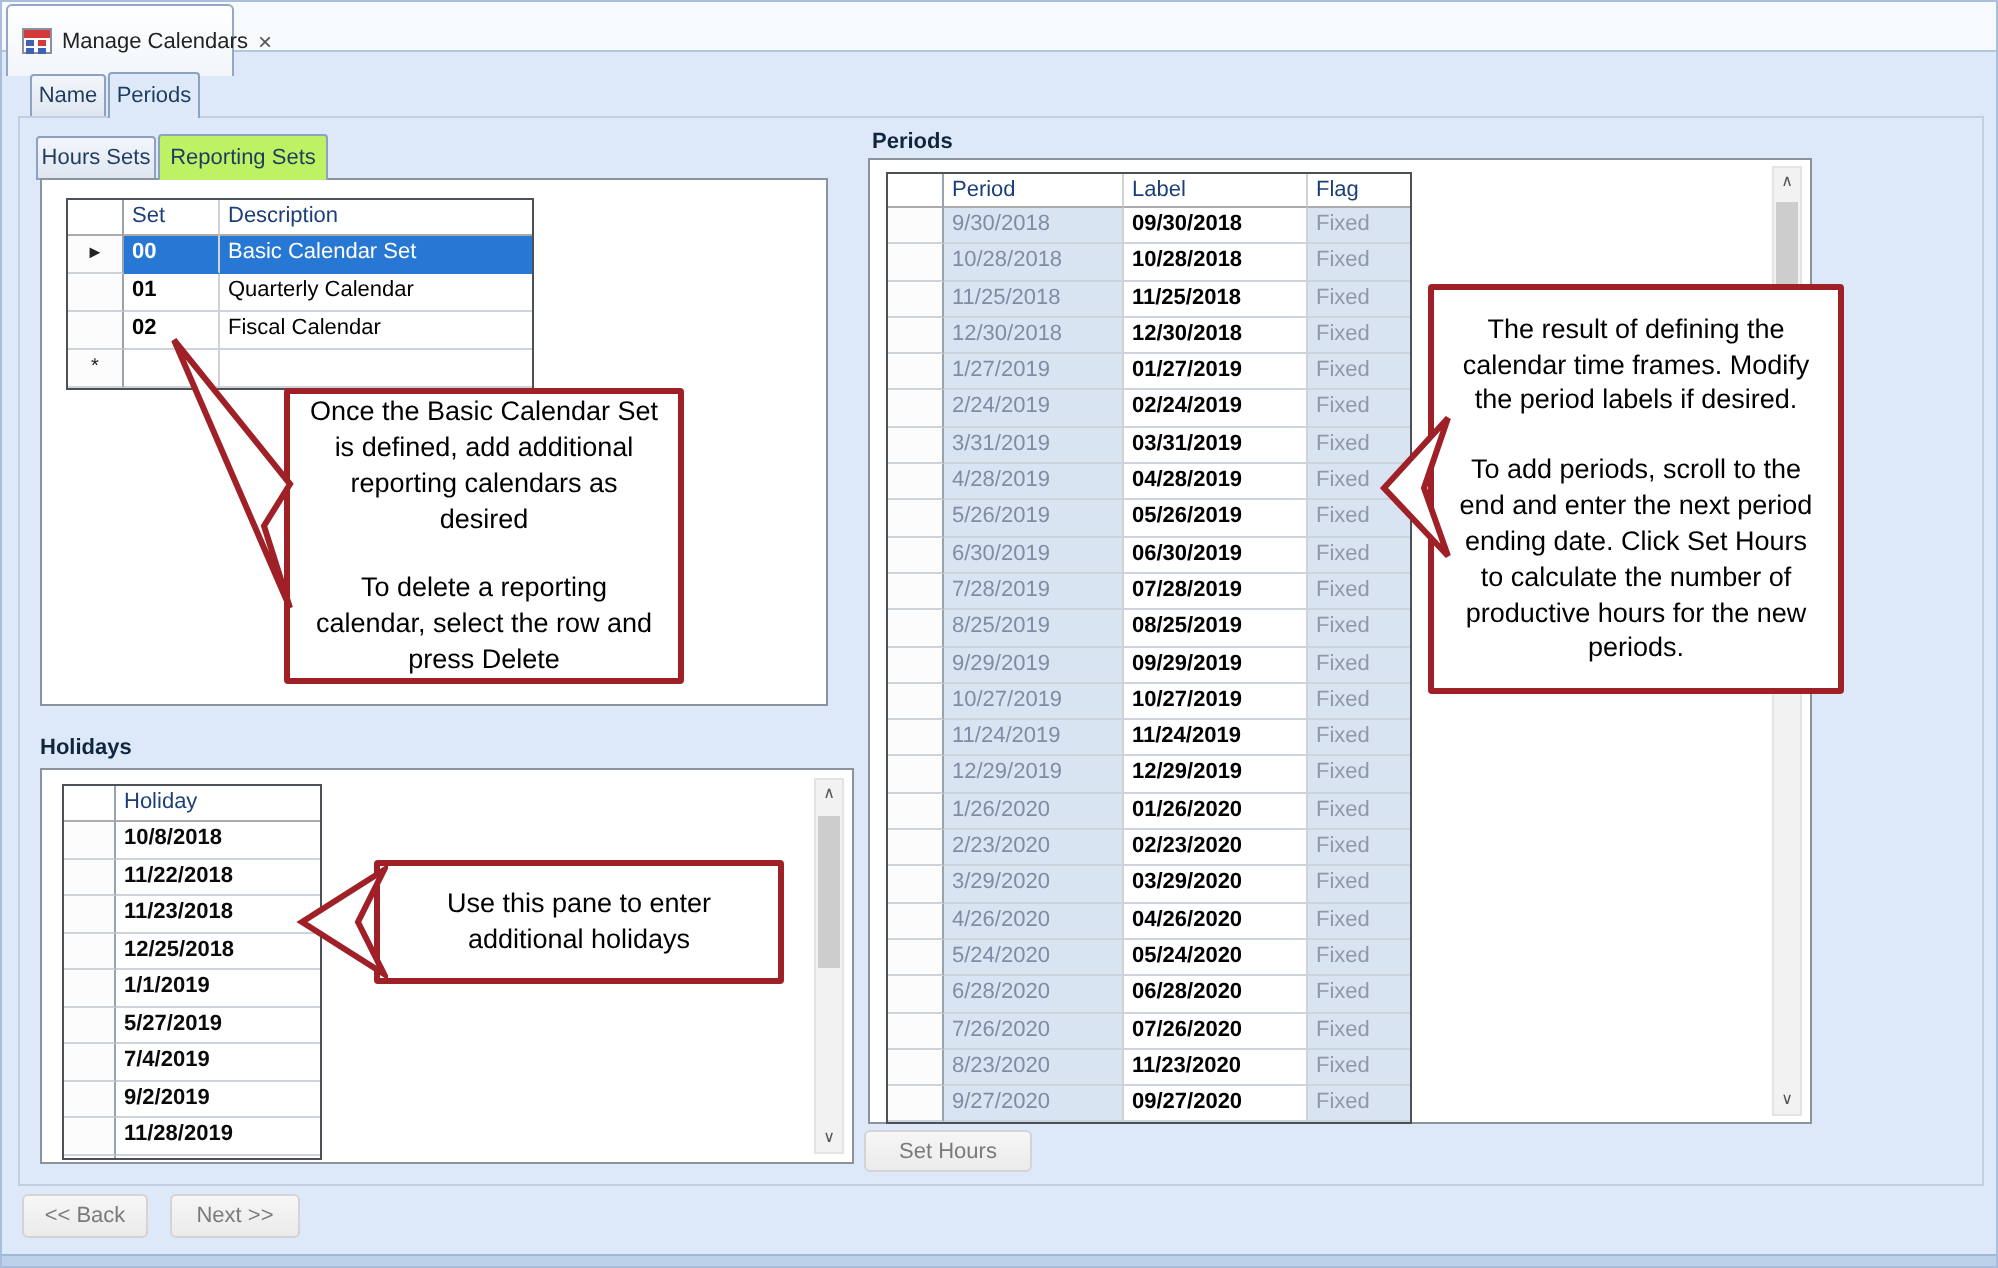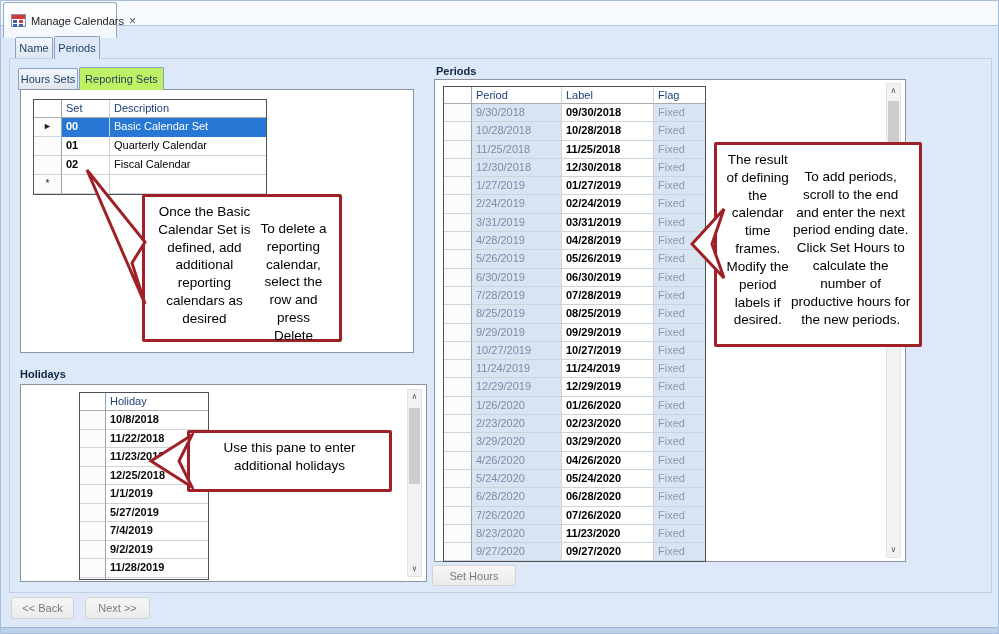--- a/index.html
+++ b/index.html
@@ -62,21 +62,21 @@
   
   .rs-grid{ left:12px; top:9px; width:234px; }
   .rs-grid .ghead{ height:18px; } .rs-grid .grow{ height:19px; }
   .col-set{ flex:0 0 48px; } .col-desc{ flex:1 1 auto; border-right:none; }
   .rs-grid .col-set{ font-weight:bold; color:#000; }
   .rs-grid .grow.selected .col-set, .rs-grid .grow.selected .col-desc{
     background:#2777d4; color:#fff; border-bottom-color:#2777d4; }
   .rs-grid .newrow .selcell{ font-size:10px; }
 
   
-  .hol-grid{ left:10px; top:7px; width:130px; height:188px;margin-left:48px; }
+  .hol-grid{ left:10px; top:7px; width:130px; height:188px; }
   .hol-grid .ghead{ height:18px; } .hol-grid .grow{ height:18.5px;justify-content:flex-end; }
   .col-holsel{ flex:0 0 26px; }
   .col-holiday{ flex:1 1 auto; border-right:none; font-weight:bold; color:#0a0a0a; }
   .hol-grid .ghead .col-holiday{ font-weight:normal; }
 
   
   .per-grid{ left:8px; top:6px; width:263px; height:476px; }
   .per-grid .ghead{ height:17px; } .per-grid .grow{ height:18.3px; }
   .col-period{ flex:0 0 90px; background:#d9e4f3; color:#7d8da3; }
   .col-label{ flex:0 0 92px; font-weight:bold; color:#000; }
@@ -90,21 +90,21 @@
   .per-scroll{ right:4px; top:3px; height:475px; }
   .sb-btn{ position:absolute; left:0; width:13px; height:14px; text-align:center;
     font-size:8px; color:#555; line-height:14px; background:#f2f2f2; }
   .sb-up{ top:0; } .sb-dn{ bottom:0; }
   .sb-thumb{ position:absolute; left:1px; width:11px; background:#cdcdcd; }
   .hol-thumb{ top:18px; height:76px; }
   .per-thumb{ top:17px; height:74px; }
 
   
   .callout{ position:absolute; background:#fff; border:3px solid #a02028; border-radius:2px;
-    display:flex; flex-direction:row; justify-content:center; text-align:center;
+    display:flex; flex-direction:column; justify-content:center; text-align:center;
     font-size:13.5px; line-height:1.32; color:#000; padding:6px 8px; z-index:4; }
   .callout p + p{ margin-top:17px; }
   .co-rs{ left:132px; top:135px; width:200px; height:148px; }
   .co-hol{ left:177px; top:371px; width:205px; height:62px; }
   .co-per{ left:704px; top:83px; width:208px; height:205px; }
   .tail{ position:absolute; z-index:5; }
   .t-rs{ left:74px; top:107px; }
   .t-hol{ left:138px; top:373px; }
   .t-per{ left:680px; top:148px; }
 

